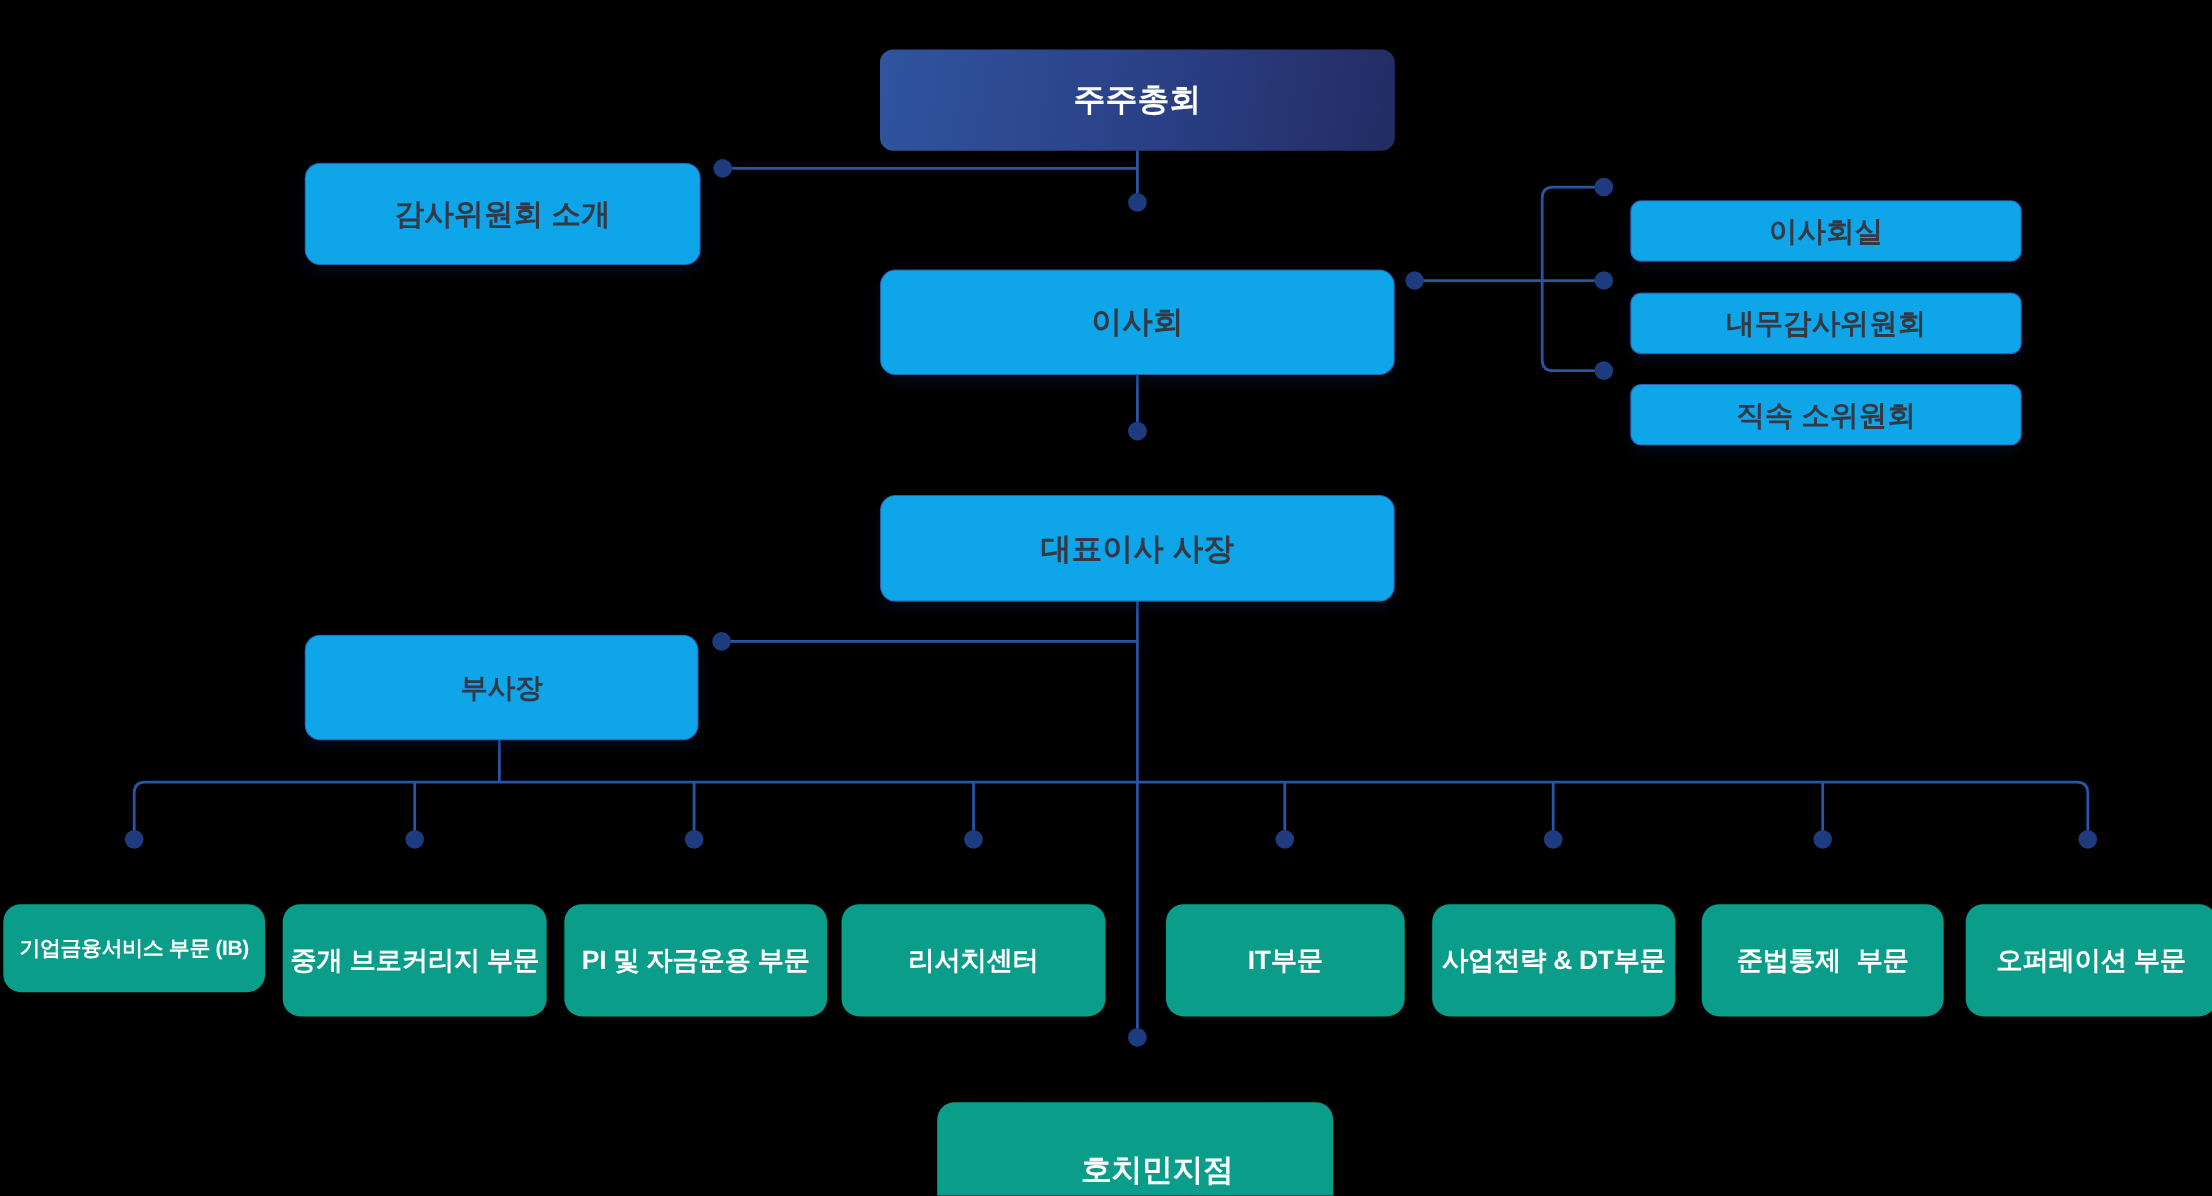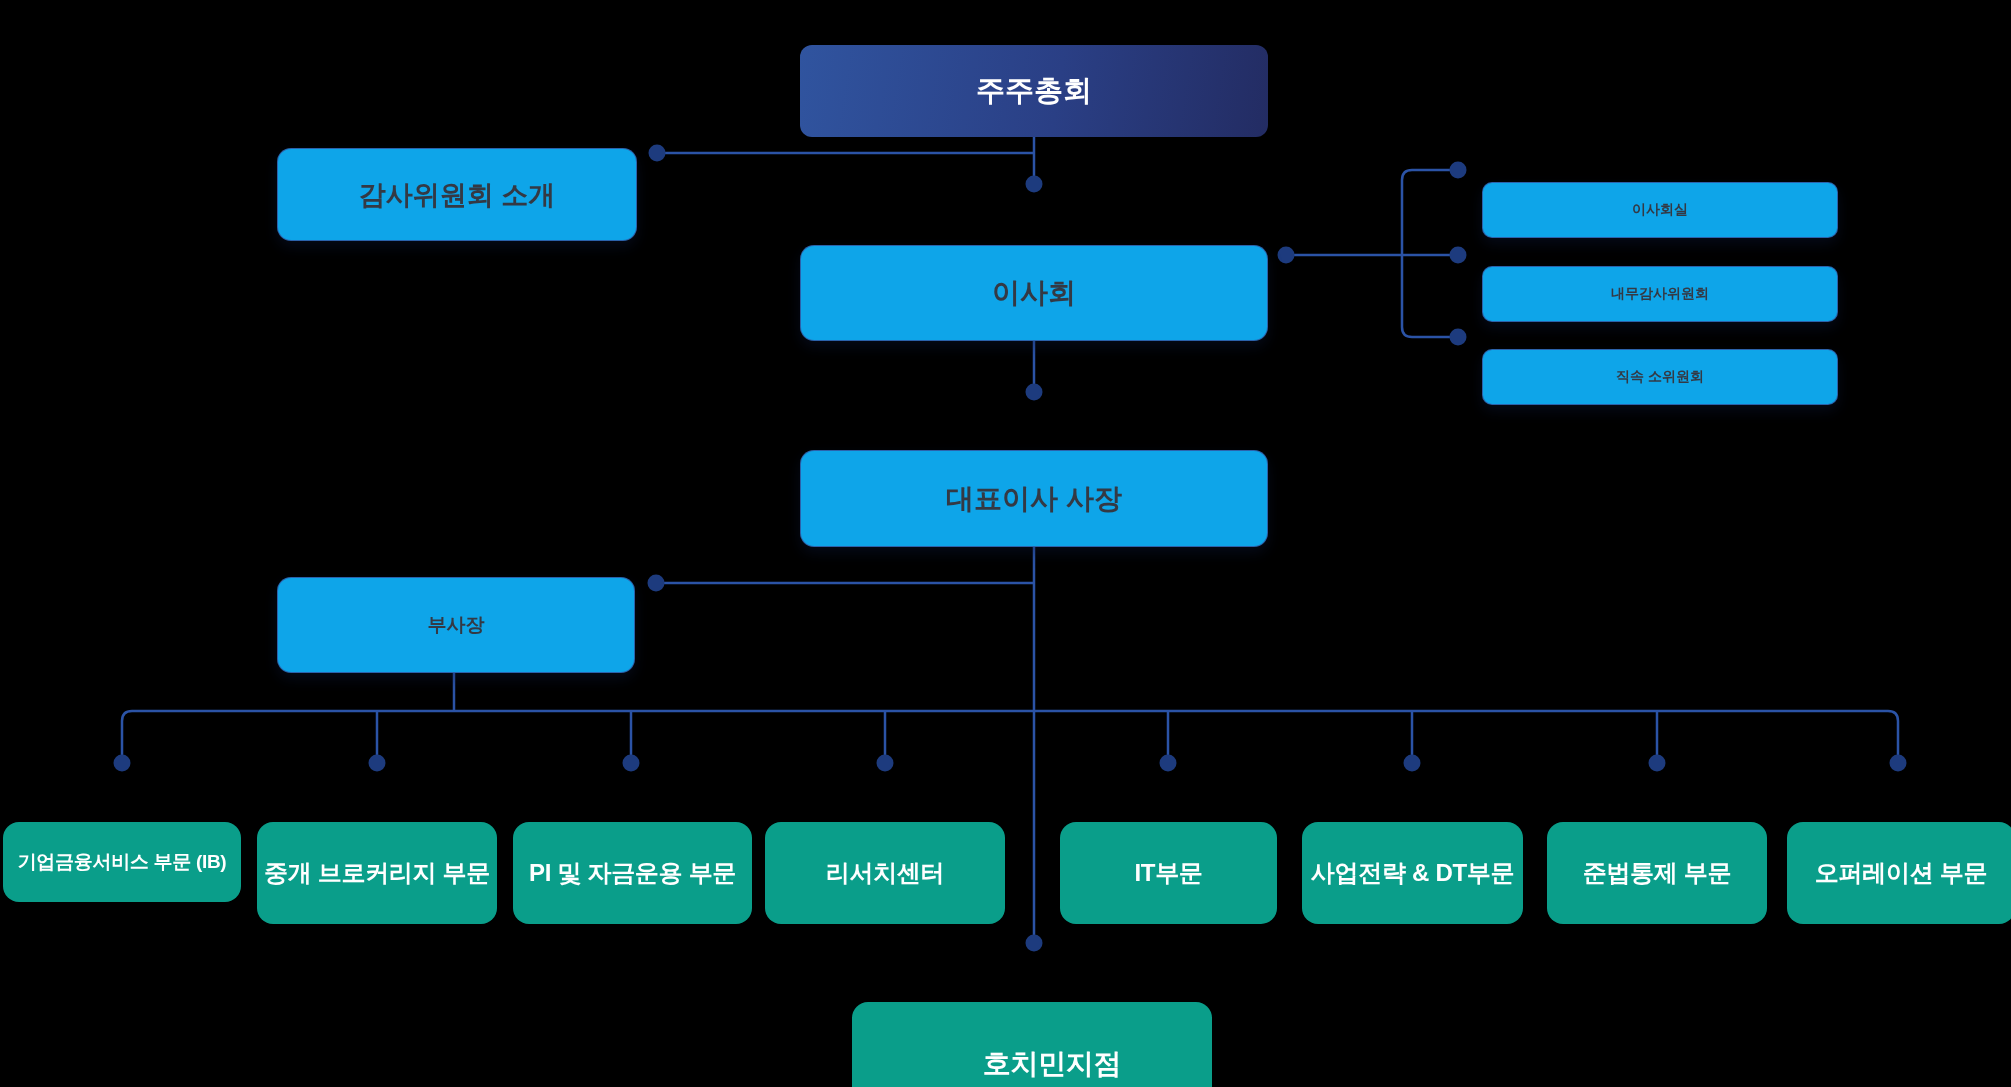--- a/index.html
+++ b/index.html
@@ -26,21 +26,21 @@
   .light{
     background:#0ea5e9;
     border:1.5px solid rgba(48,86,160,0.85);
     color:#343944;
     border-radius:14px;
     font-size:28px;
     box-shadow:0 6px 14px rgba(15,30,70,0.35);
   }
   .small{
     border-radius:10px;
-    font-size:14px;
+    font-size:26px;
   }
   .teal{
     background:#0a9e8a;
     color:#ffffff;
     border-radius:16px;
     font-size:24px;
     letter-spacing:-0.3px;
   }
   .branch{font-size:28px;}
 </style>
@@ -106,26 +106,26 @@
   <div class="box light" style="left:277px;top:108px;width:360px;height:93px;font-size:27px;">감사위원회 소개</div>
 
   <div class="box light" style="left:800px;top:205px;width:468px;height:96px;">이사회</div>
 
   <div class="box light small" style="left:1482px;top:142px;width:356px;height:56px;">이사회실</div>
   <div class="box light small" style="left:1482px;top:226px;width:356px;height:56px;">내무감사위원회</div>
   <div class="box light small" style="left:1482px;top:309px;width:356px;height:56px;">직속 소위원회</div>
 
   <div class="box light" style="left:800px;top:410px;width:468px;height:97px;">대표이사 사장</div>
 
-  <div class="box light" style="left:277px;top:537px;width:358px;height:96px;font-size:19px;">부사장</div>
+  <div class="box light" style="left:277px;top:537px;width:358px;height:96px;font-size:25px;">부사장</div>
 
   <div class="box teal" style="left:3px;top:782px;width:238px;height:80px;font-size:19px;">기업금융서비스 부문 (IB)</div>
   <div class="box teal" style="left:257px;top:782px;width:240px;height:102px;">중개 브로커리지 부문</div>
   <div class="box teal" style="left:513px;top:782px;width:239px;height:102px;">PI 및 자금운용 부문</div>
   <div class="box teal" style="left:765px;top:782px;width:240px;height:102px;">리서치센터</div>
   <div class="box teal" style="left:1060px;top:782px;width:217px;height:102px;">IT부문</div>
   <div class="box teal" style="left:1302px;top:782px;width:221px;height:102px;">사업전략 &amp; DT부문</div>
-  <div class="box teal" style="left:1547px;top:782px;width:220px;height:102px;">준법통제 부문</div>
+  <div class="box teal" style="left:1547px;top:782px;width:220px;height:102px;font-family:Liberation Mono, monospace;">준법통제 부문</div>
   <div class="box teal" style="left:1787px;top:782px;width:228px;height:102px;text-align:center;">오퍼레이션 부문</div>
 
   <div class="box teal branch" style="left:852px;top:962px;width:360px;height:123px;padding-left:40px;">호치민지점</div>
 
 </div>
 
 </body></html>

